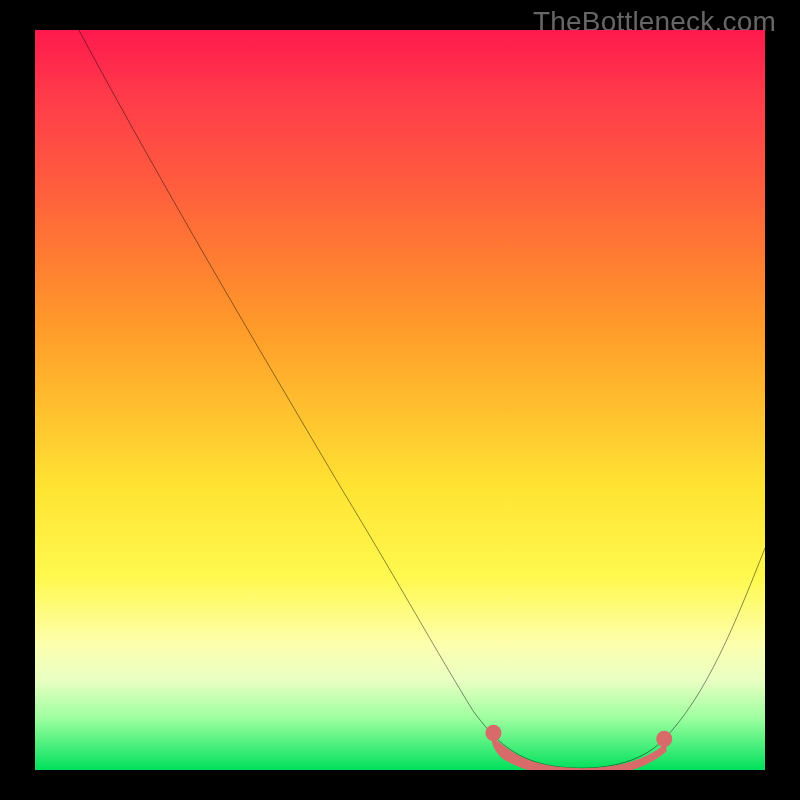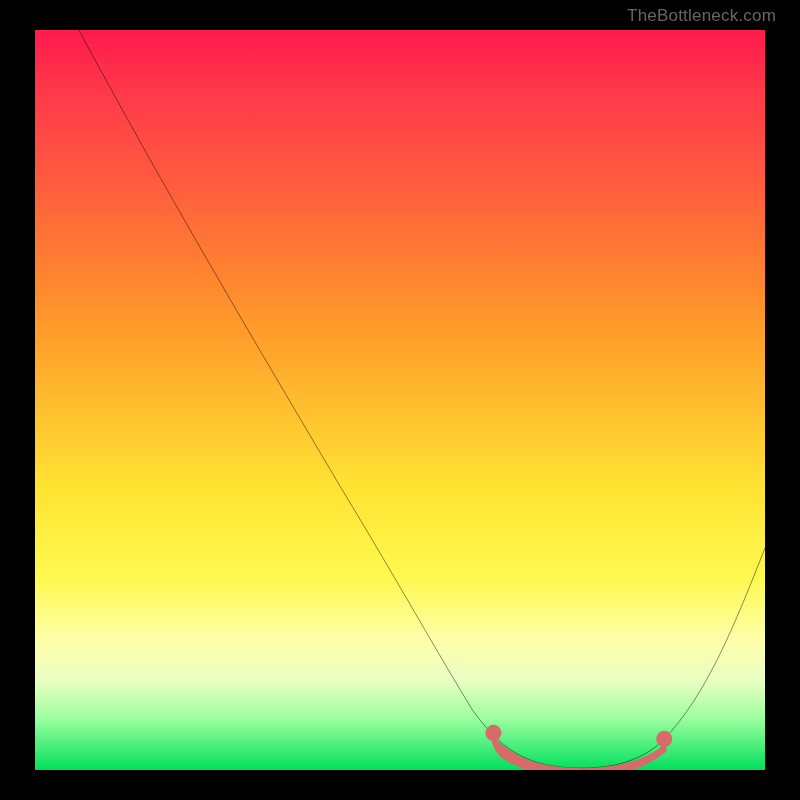--- a/index.html
+++ b/index.html
@@ -39,21 +39,21 @@
   svg.curve {
     position: absolute;
     left: 0; top: 0;
     width: 100%; height: 100%;
   }
   .attribution {
     position: absolute;
     top: 6px;
     right: 24px;
     color: #666;
-    font-size: 17px;
+    font-size: 28px;
     font-weight: 500;
     letter-spacing: 0.2px;
   }
 </style>
 </head>
 <body>
 
 <div class="frame">
 
   <div class="attribution">TheBottleneck.com</div>

